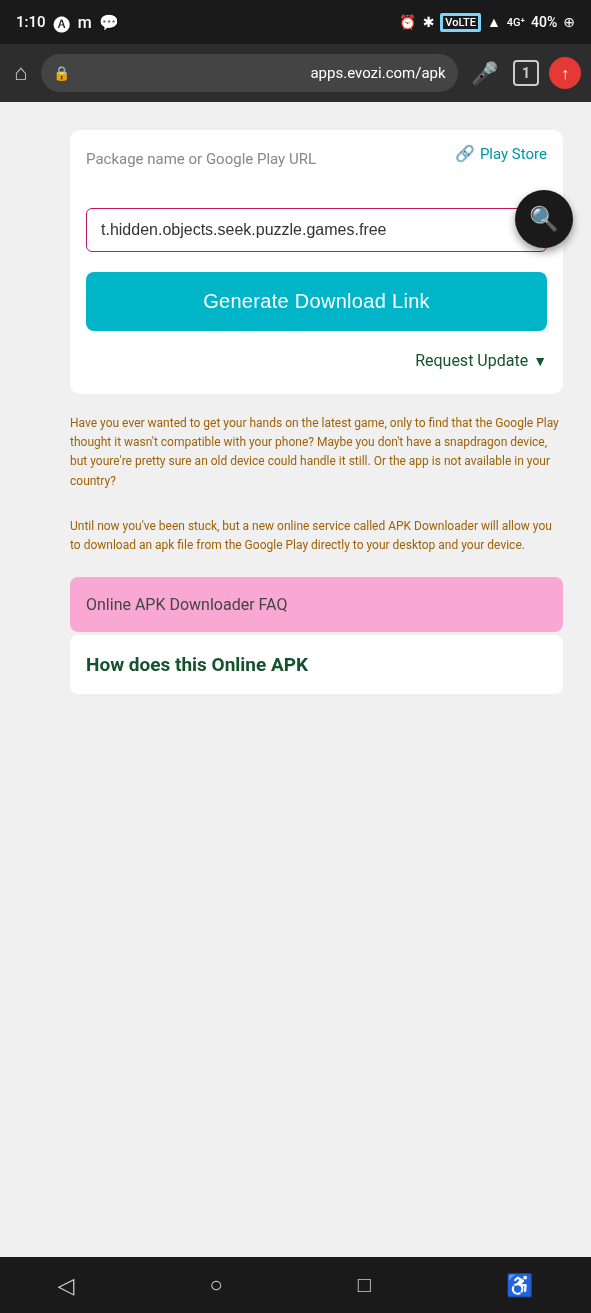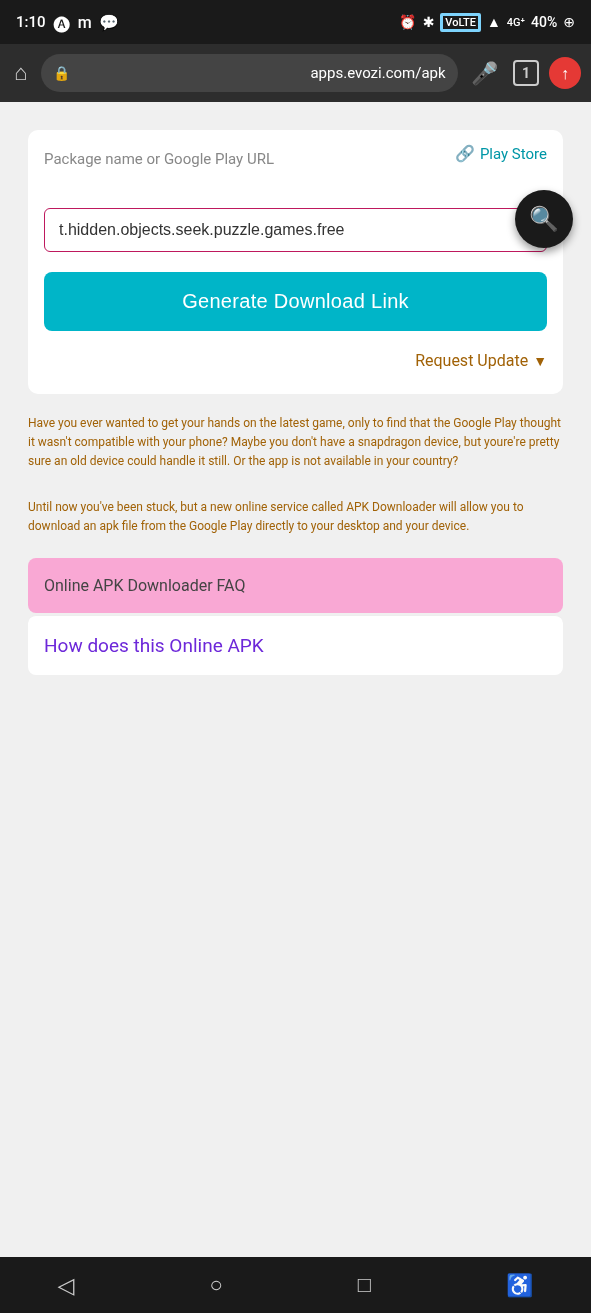--- a/index.html
+++ b/index.html
@@ -103,20 +103,21 @@
     .addr-profile-icon {
       color: #fff;
       font-size: 16px;
     }
 
     
     .main-content {
       background: #f0f0f0;
       padding: 28px;
       min-height: 1140px;
+      margin-left: 42px;
     }
 
     
     .card {
       background: #fff;
       border-radius: 10px;
       padding: 20px 16px 24px;
       margin-bottom: 16px;
       position: relative;
     }
@@ -190,21 +191,21 @@
       font-weight: 500;
       cursor: pointer;
       text-align: center;
       letter-spacing: 0.3px;
       margin-bottom: 20px;
     }
 
     
     .request-update {
       text-align: center;
-      color: #a16207;
+      color: #14532d;
       font-size: 16px;
       display: flex;
       align-items: center;
       justify-content: flex-end;
       gap: 5px;
       cursor: pointer;
     }
     .chevron-icon {
       font-size: 14px;
     }
@@ -230,23 +231,23 @@
       font-size: 16px;
     }
 
     .faq-card-2 {
       background: #fff;
       border-radius: 8px;
       padding: 18px 16px;
       border-top: 1px solid #eee;
     }
     .faq-title-2 {
-      color: #6d28d9;
+      color: #14532d;
       font-size: 19px;
-      font-weight: 400;
+      font-weight: 700;
     }
 
     
     .bottom-nav {
       background: #1a1a1a;
       height: 56px;
       display: flex;
       align-items: center;
       justify-content: space-around;
       position: fixed;

